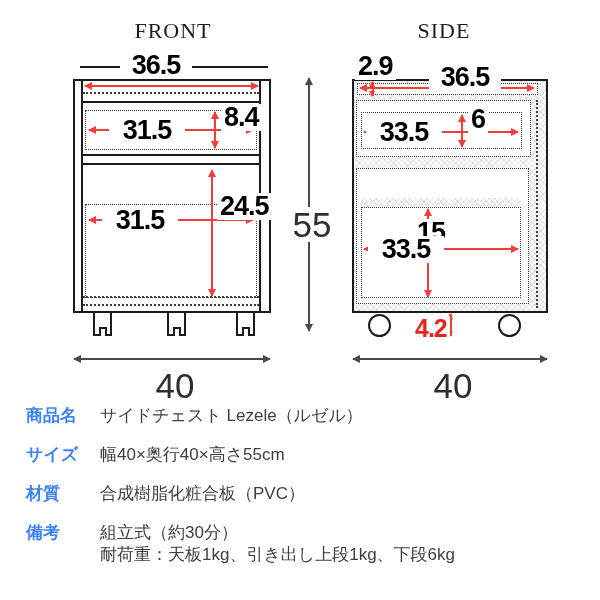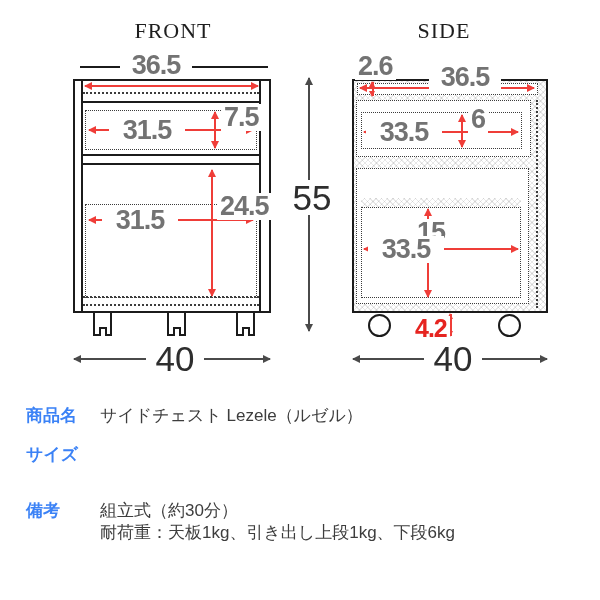--- a/index.html
+++ b/index.html
@@ -35,23 +35,23 @@
   .av::before,.av::after{content:"";position:absolute;left:-3px;width:0;height:0;
     border-left:4px solid transparent;border-right:4px solid transparent;}
   .av::before{top:-1px;border-bottom:8px solid currentColor;}
   .av::after{bottom:-1px;border-top:8px solid currentColor;}
   .av.small::before{border-left-width:3px;border-right-width:3px;border-bottom-width:6px;}
   .av.small::after{border-left-width:3px;border-right-width:3px;border-top-width:6px;}
   .red{color:#ef3d38;}
   .gray{color:#4a4a4a;}
   
   .dim{position:absolute;line-height:1;background:#fff;text-align:center;padding:0 3px;white-space:nowrap;}
-  .dim.red-t{color:#737373;font-size:27px;font-weight:bold;letter-spacing:-1px;}
+  .dim.red-t{color:#000000;font-size:27px;font-weight:bold;letter-spacing:-1px;}
   .dim.red-s{color:#e62420;font-size:25px;font-weight:bold;letter-spacing:-1px;}
-  .dim.blk{color:#2e2e2e;font-size:35px;}
+  .dim.blk{color:#2e2e2e;font-size:35px;margin-top:27px;}
   
   .foot{position:absolute;width:19px;height:23px;box-sizing:border-box;
     border:2px solid #1b1b1b;border-top:none;background:#fff;}
   .foot .notch{position:absolute;left:4px;bottom:-2px;width:8px;height:9px;box-sizing:border-box;
     border:2px solid #1b1b1b;border-bottom:none;background:#fff;}
   .caster{position:absolute;width:23px;height:23px;border:2px solid #1b1b1b;border-radius:50%;
     box-sizing:border-box;background:#fff;}
   
   .spec{position:absolute;left:26px;top:405px;width:560px;color:#3d3d3d;font-size:17px;}
   .spec-row{display:flex;margin-bottom:17px;line-height:22px;}
@@ -76,21 +76,21 @@
 
     <div class="ln" style="left:80px;top:66px;width:188px;height:2px;"></div>
     <div class="ah red" style="left:85px;top:85px;width:173px;"></div>
     <div class="dim red-t" style="left:120px;top:52px;width:66px;">36.5</div>
 
     <div class="ln" style="left:83px;top:101px;width:176px;height:2px;"></div>
     <div class="dot-rect" style="left:85px;top:110px;width:172px;height:40px;"></div>
     <div class="ah red" style="left:89px;top:129px;width:164px;"></div>
     <div class="av red" style="left:214px;top:112px;height:36px;"></div>
     <div class="dim red-t" style="left:109px;top:117px;width:70px;">31.5</div>
-    <div class="dim red-t" style="left:221px;top:104px;">7.5</div>
+    <div class="dim red-t" style="left:221px;top:104px;">8.4</div>
 
     <div class="ln" style="left:83px;top:154px;width:176px;height:2px;"></div>
     <div class="ln" style="left:83px;top:163px;width:176px;height:2px;"></div>
 
     <div class="dot-rect" style="left:85px;top:204px;width:172px;height:94px;"></div>
     <div class="av red" style="left:211px;top:170px;height:126px;"></div>
     <div class="ah red" style="left:89px;top:219px;width:164px;"></div>
     <div class="dim red-t" style="left:102px;top:207px;width:70px;">31.5</div>
     <div class="dim red-t" style="left:217px;top:193px;">24.5</div>
 
@@ -114,21 +114,21 @@
   <div class="av gray" style="left:308px;top:78px;height:253px;"></div>
   <div class="dim blk" style="left:287px;top:180px;width:44px;">55</div>
 
   <div>
 
     <div class="box hatch" style="left:352px;top:79px;width:196px;height:234px;"></div>
 
     <div class="dot-rect cavity" style="left:357px;top:83px;width:181px;height:12px;"></div>
     <div class="ah red" style="left:360px;top:87px;width:174px;"></div>
     <div class="av red small" style="left:372px;top:82px;height:14px;"></div>
-    <div class="dim red-t" style="left:355px;top:53px;">2.6</div>
+    <div class="dim red-t" style="left:355px;top:53px;">2.9</div>
     <div class="dim red-t" style="left:429px;top:64px;width:66px;">36.5</div>
 
     <div class="dot-v" style="left:536px;top:100px;height:208px;"></div>
 
     <div class="dot-rect cavity" style="left:356px;top:100px;width:175px;height:57px;"></div>
     <div class="dot-rect" style="left:361px;top:112px;width:161px;height:37px;"></div>
     <div class="ah red" style="left:364px;top:131px;width:154px;"></div>
     <div class="av red" style="left:461px;top:115px;height:32px;"></div>
     <div class="dim red-t" style="left:366px;top:119px;width:70px;">33.5</div>
     <div class="dim red-t" style="left:468px;top:106px;">6</div>
@@ -150,22 +150,25 @@
     <div class="dim blk" style="left:424px;top:341px;width:52px;">40</div>
   </div>
 
   <div class="spec">
     <div class="spec-row">
       <div class="spec-label">商品名</div>
       <div class="spec-value">サイドチェスト Lezele（ルゼル）</div>
     </div>
     <div class="spec-row">
       <div class="spec-label">サイズ</div>
+      <div class="spec-value">幅40×奥行40×高さ55cm</div>
     </div>
     <div class="spec-row">
+      <div class="spec-label">材質</div>
+      <div class="spec-value">合成樹脂化粧合板（PVC）</div>
     </div>
     <div class="spec-row">
       <div class="spec-label">備考</div>
       <div class="spec-value">
         <div>組立式（約30分）</div>
         <div>耐荷重：天板1kg、引き出し上段1kg、下段6kg</div>
       </div>
     </div>
   </div>
 

